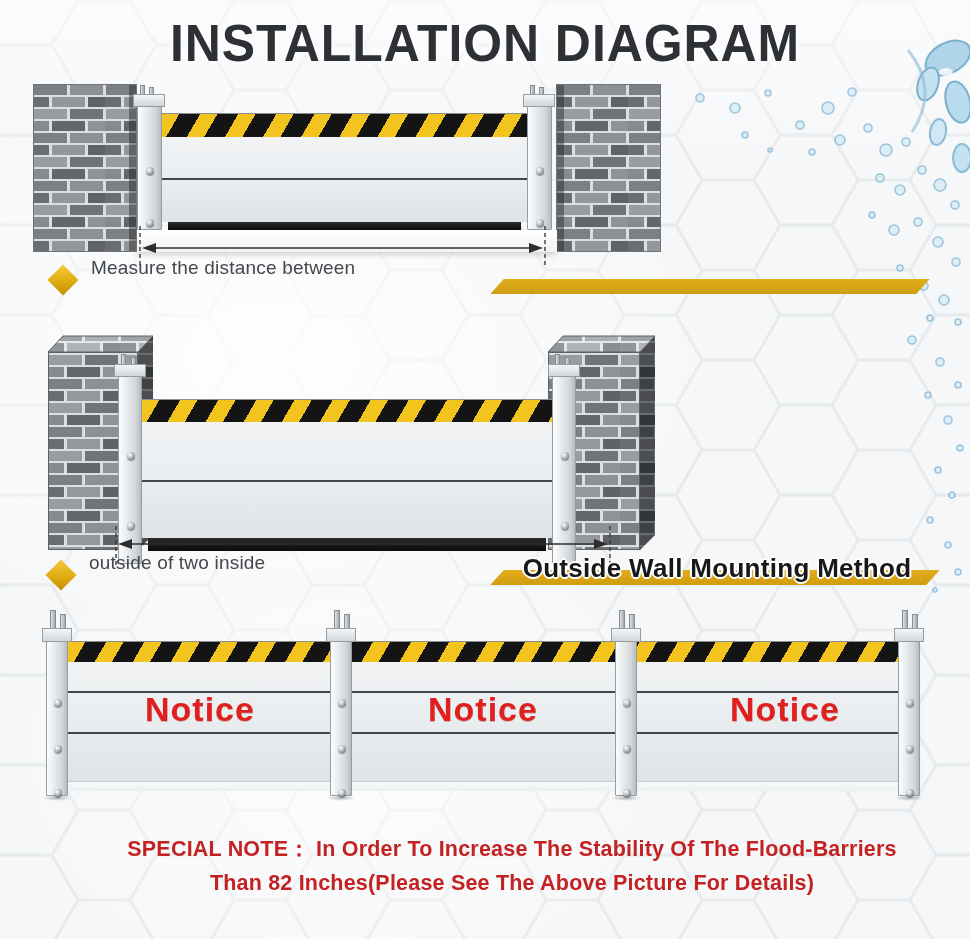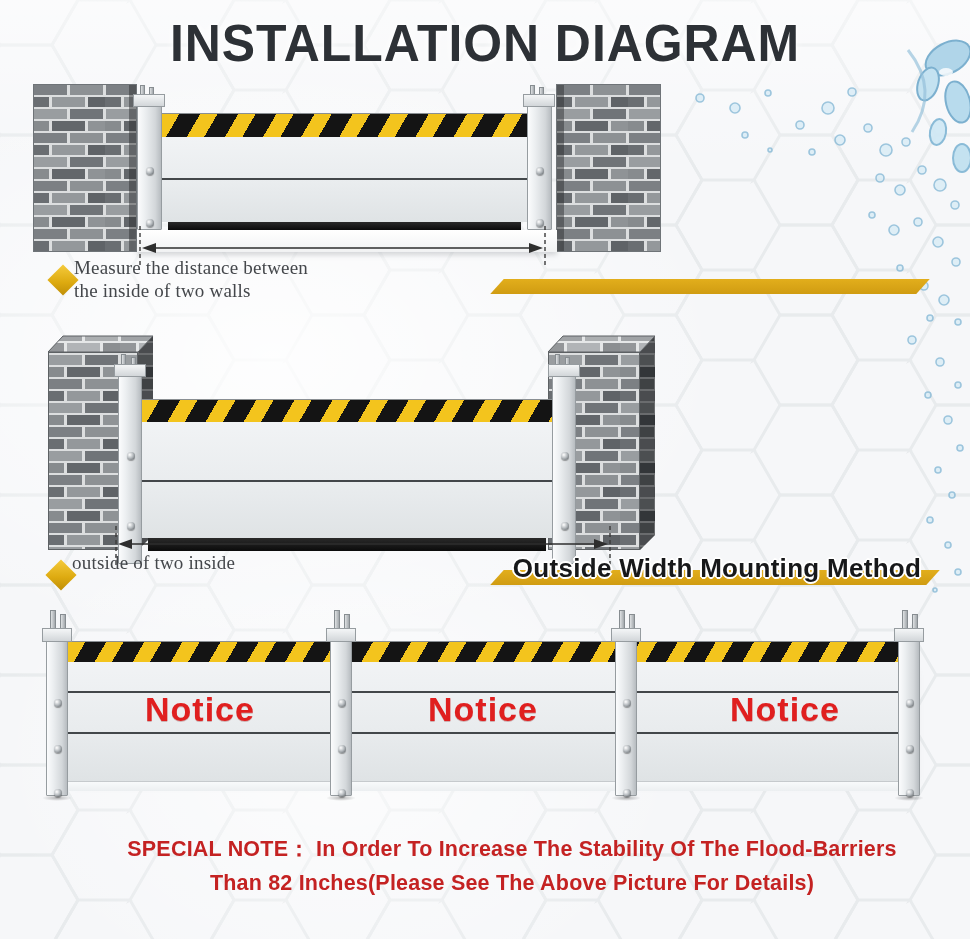--- a/index.html
+++ b/index.html
@@ -44,21 +44,21 @@
     background:repeating-linear-gradient(120deg,
       var(--hazard-yellow,#f3c41d) 0 15px, var(--hazard-black,#141414) 15px 33px);
     border-top:1px solid #8a8f93;
   }
   .boards{position:absolute;background:linear-gradient(#f1f3f5 0%,#e9ecee 55%,#dfe3e5 100%);}
   .seam{position:absolute;left:0;right:0;height:2px;background:#43474a;}
   .darkstrip{position:absolute;background:linear-gradient(#2a2a2a,#0b0b0b);}
   .sill{position:absolute;background:linear-gradient(#ffffff,#f1f2f3);box-shadow:0 3px 5px rgba(125,130,135,.3);}
   .footshadow{position:absolute;height:6px;border-radius:50%;background:radial-gradient(rgba(0,0,0,.28),rgba(0,0,0,0) 70%);}
   
-  .caption-row{position:absolute;display:flex;font-family:Liberation Serif, serif;}
+  .caption-row{position:absolute;display:flex;gap:17px;}
   .diamond{
     width:22px;height:22px;flex:0 0 22px;margin-top:13px;transform:rotate(45deg);
     background:linear-gradient(135deg,#f5cb3c 0%,#ddaa10 58%,#bf8e07 100%);
   }
   .caption{color:var(--caption-gray,#44474b);font-size:19px;line-height:23px;letter-spacing:.2px;}
   
   .banner-bg{
     position:absolute;height:15px;transform:skewX(-42deg);
     background:linear-gradient(var(--banner-gold,#e2ae1c),#d09c12);
   }
@@ -218,21 +218,20 @@
       <line x1="16" y1="24" x2="407" y2="24" stroke="#2e2e2e" stroke-width="1.6"></line>
       <polygon points="11,24 25,19 25,29" fill="#2e2e2e"></polygon>
       <polygon points="412,24 398,19 398,29" fill="#2e2e2e"></polygon>
     </svg>
   </section>
 
   <div class="caption-row" style="left:52px;top:256px">
     <span class="diamond"></span>
     <div class="caption">
       <div>Measure the distance between</div>
-      <div>the inside of two walls</div>
     </div>
   </div>
 
   <div class="banner-bg" style="left:497px;top:279px;width:426px"></div>
 
   <section class="abs" style="left:40px;top:330px;width:640px;height:240px">
     <svg class="abs" style="left:8px;top:0" width="112" height="220">
       <polygon points="0,22 90,22 105,6 15,6" fill="url(#brickP)"></polygon>
       <polygon points="0,22 90,22 105,6 15,6" fill="#ffffff" opacity=".28"></polygon>
       <rect x="0" y="22" width="90" height="198" fill="url(#brickP)"></rect>
@@ -284,21 +283,21 @@
   </section>
 
   <div class="caption-row" style="left:50px;top:551px">
     <span class="diamond"></span>
     <div class="caption">
       <div>outside of two inside</div>
     </div>
   </div>
 
   <div class="banner-bg" style="left:497px;top:570px;width:436px"></div>
-  <div class="banner-text" style="left:497px;top:553px;width:440px">Outside Width Mounting Method</div>
+  <div class="banner-text" style="left:497px;top:553px;width:440px">Outside Wall Mounting Method</div>
 
   <section class="abs" style="left:20px;top:602px;width:930px;height:210px">
     <div class="hazard" style="left:48px;top:39px;width:850px;height:21px"></div>
     <div class="boards" style="left:48px;top:60px;width:850px;height:119px;box-shadow:0 6px 8px -4px rgba(140,145,150,.45)">
       <div class="seam" style="top:29px"></div>
       <div class="seam" style="top:70px"></div>
     </div>
     <div class="lip" style="left:48px;top:179px;width:850px;height:9px"></div>
 
     <div class="notice" style="left:80px;top:88px">Notice</div>

